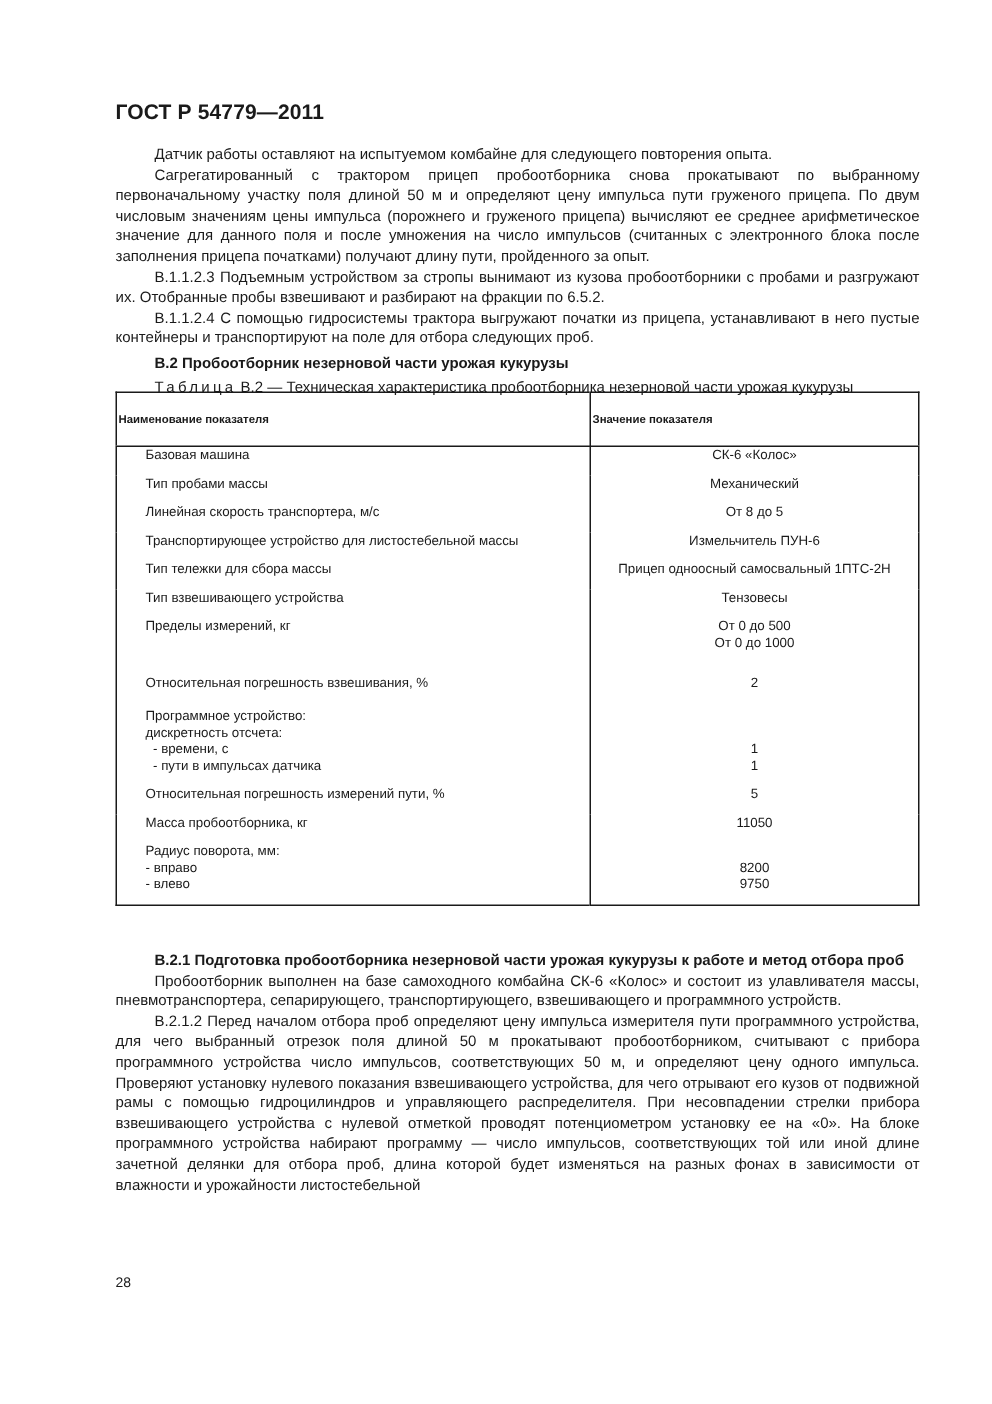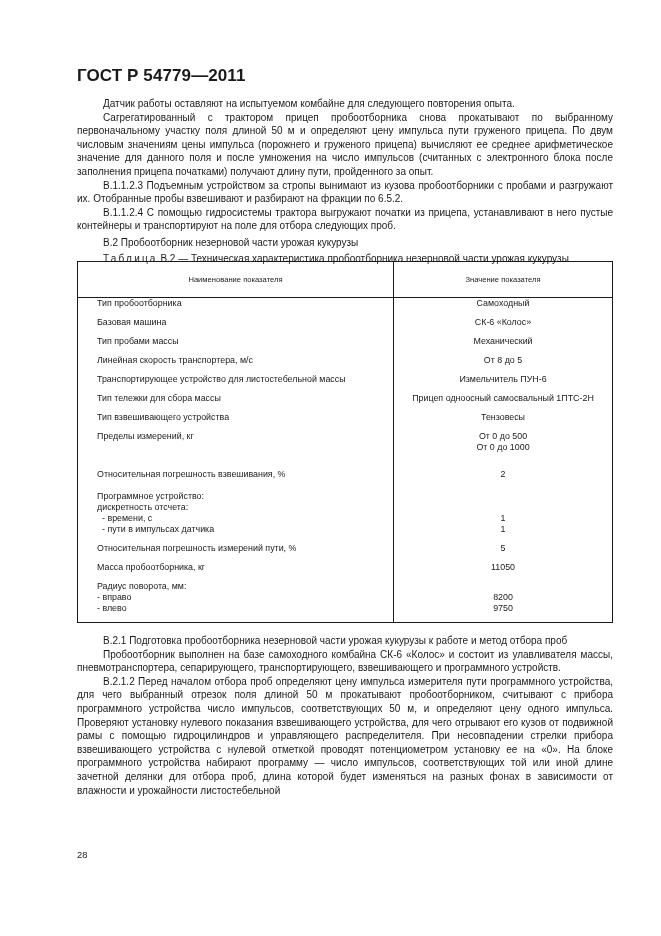--- a/index.html
+++ b/index.html
@@ -3,43 +3,43 @@
 <meta charset="utf-8">
 <style>
   html, body { margin: 0; padding: 0; background: #ffffff; }
   body {
     width: 661px; height: 936px; position: relative; overflow: hidden;
     font-family: "Liberation Sans", "DejaVu Sans", sans-serif;
     color: #1a1a1a;
   }
   .page-header {
     position: absolute; left: 77px; top: 66px;
-    font-size: 17px; font-weight: bold; letter-spacing: 0.1px;
+    font-size: 14px; font-weight: bold; letter-spacing: 0.1px;
   }
   .text-block {
     position: absolute; left: 77px; width: 536px;
     font-size: 10px; line-height: 13.6px; text-align: justify;
   }
   .text-block p { margin: 0; text-indent: 26px; }
   .heading {
-    font-weight: normal; text-indent: 26px; margin: 0;
+    font-weight: bold; text-indent: 26px; margin: 0;
   }
   .table-caption {
     margin: 0; text-indent: 0;
   }
   .spaced { letter-spacing: 2.2px; }
 
   table.spec {
     position: absolute; left: 77px; top: 261px; width: 536px;
     border-collapse: collapse; font-size: 8.9px; line-height: 11.2px;
     border: 1px solid #1a1a1a;
   }
   table.spec th {
-    font-weight: normal; font-size: 7.6px; height: 33px;
-    border-bottom: 1.6px solid #1a1a1a; text-align: center; vertical-align: middle;
+    font-weight: bold; font-size: 7.6px; height: 33px;
+    border-bottom: 1.6px solid #1a1a1a; text-align: left; vertical-align: middle;
   }
   table.spec th.c1 { width: 313px; border-right: 1px solid #1a1a1a; }
   table.spec td { vertical-align: top; padding: 0; }
   table.spec td.c1 { border-right: 1px solid #1a1a1a; padding-left: 4px; padding-right: 2px; }
   table.spec td.c2 { text-align: center; }
   table.spec td .ind { padding-left: 15px; display: block; }
   table.spec td .hang { text-indent: 15px; display: block; }
   .row td { padding-top: 5px; padding-bottom: 3px; }
 
   .page-number {
@@ -61,26 +61,20 @@
 </div>
 
 <table class="spec">
   <thead>
     <tr>
       <th class="c1">Наименование показателя</th>
       <th class="c2">Значение показателя</th>
     </tr>
   </thead>
   <tbody>
-    <tr class="row" style="height:19px;">
-      <td class="c1">
-          <span class="ind">Тип пробоотборника</span>
-        </td>
-      <td class="c2">Самоходный</td>
-    </tr>
     <tr class="row" style="height:19px;">
       <td class="c1">
           <span class="ind">Базовая машина</span>
         </td>
       <td class="c2">СК-6 «Колос»</td>
     </tr>
     <tr class="row" style="height:19px;">
       <td class="c1">
           <span class="ind">Тип пробами массы</span>
         </td>

